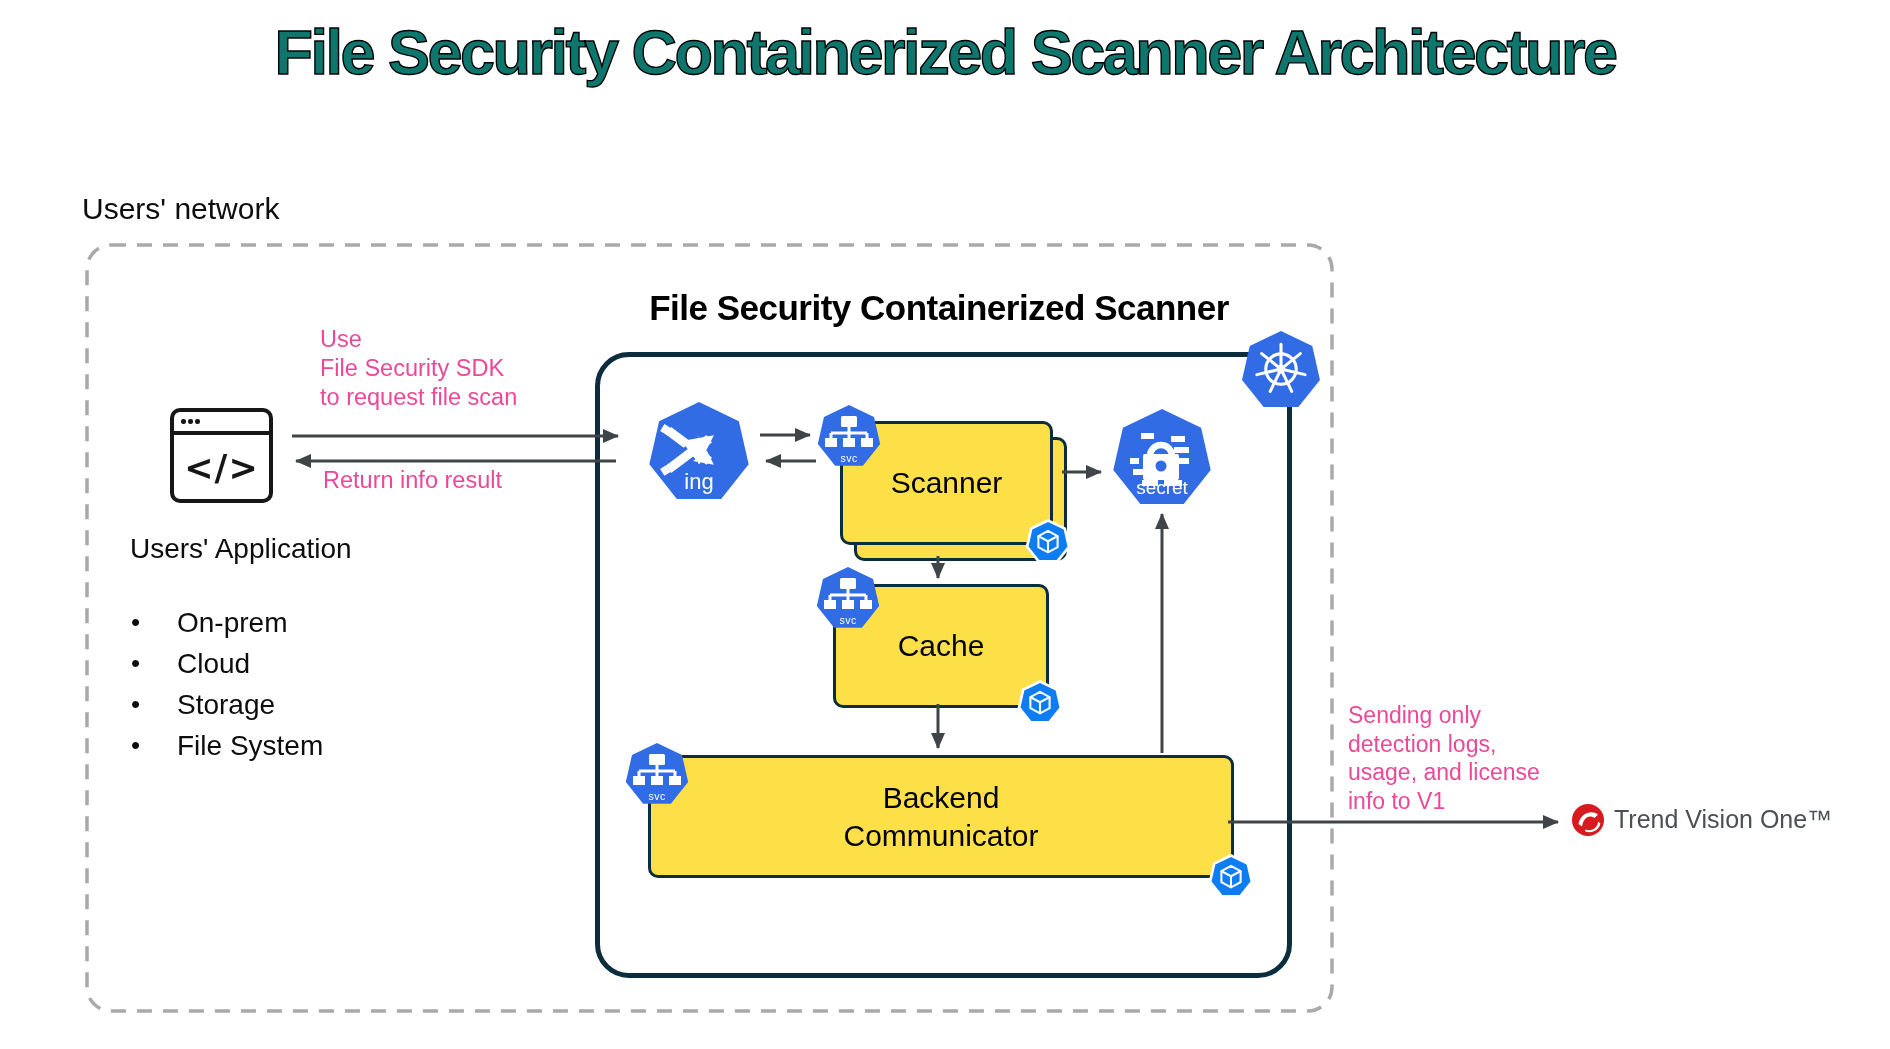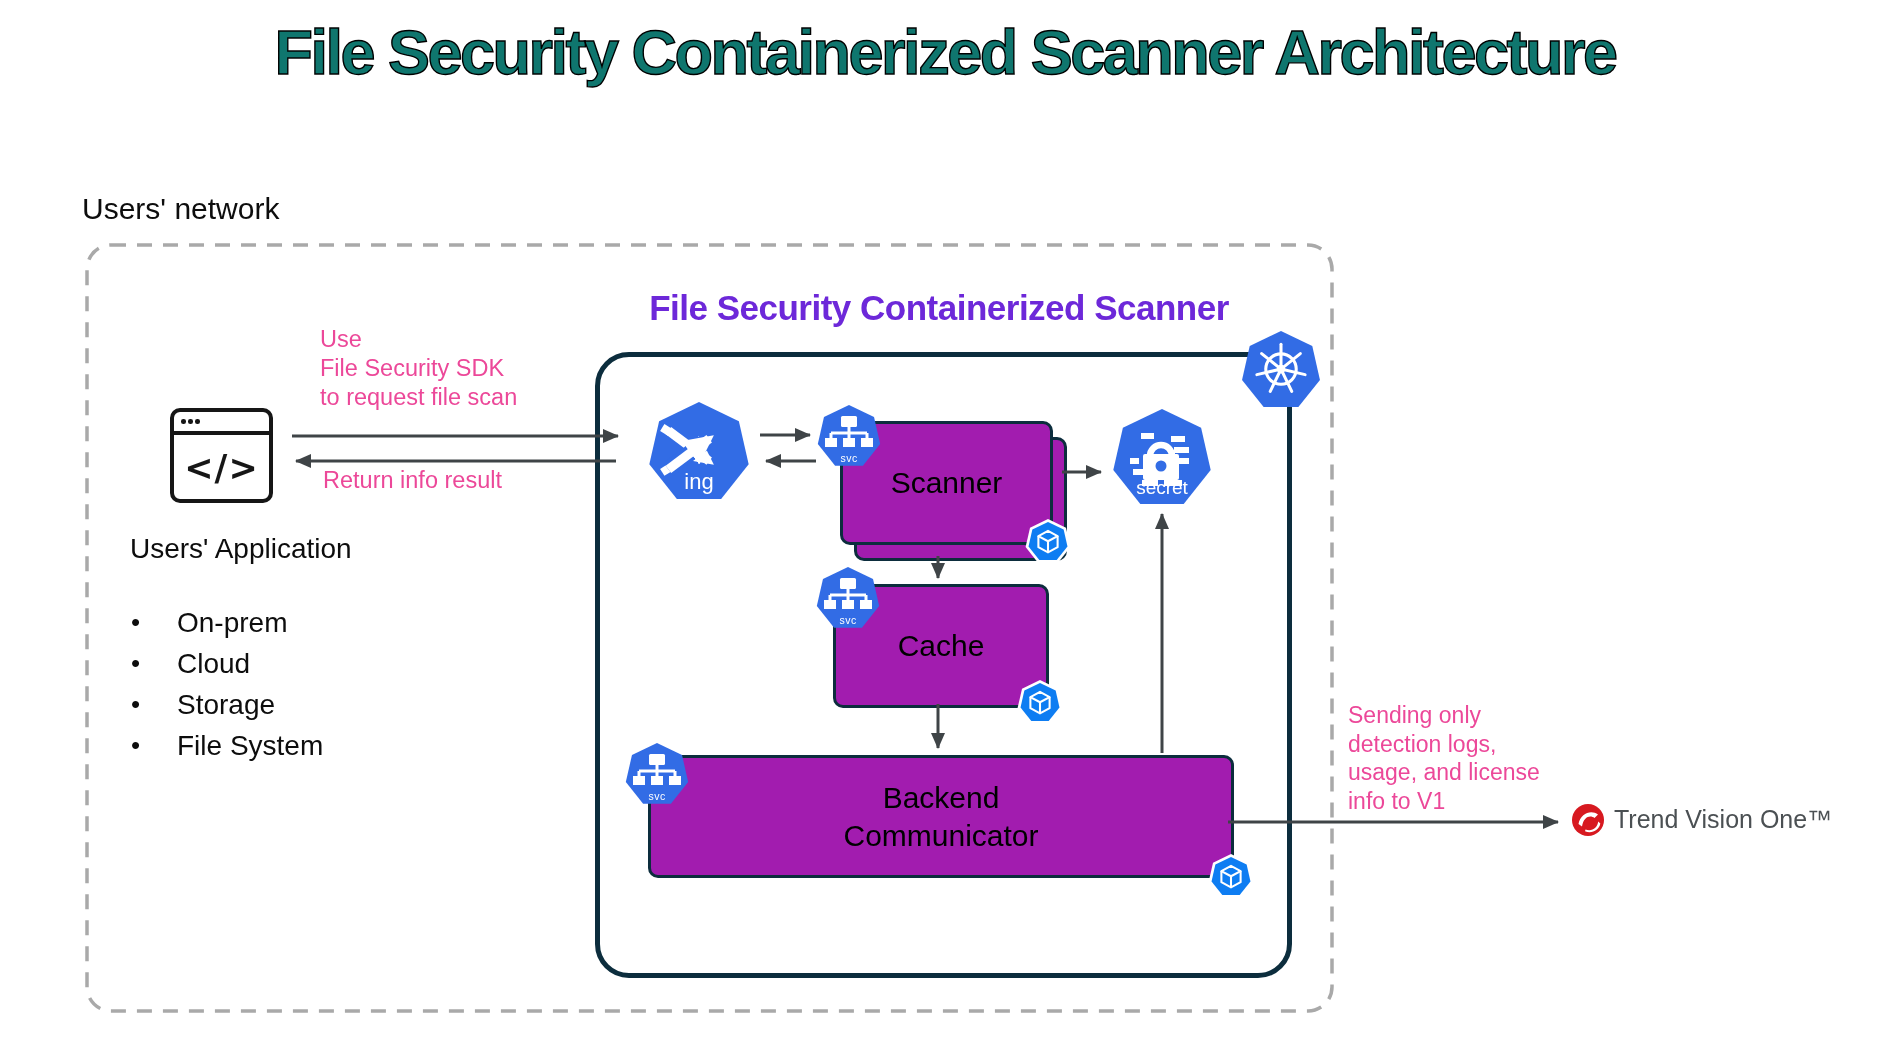--- a/index.html
+++ b/index.html
@@ -10,29 +10,29 @@
   .abs{position:absolute;}
 
   .main-title{
     left:0;right:0;top:16px;text-align:center;
     font-size:63px;font-weight:800;letter-spacing:-2.5px;color:#0f766e;
     -webkit-text-stroke:1.4px #000;
   }
   .users-network-label{left:82px;top:192px;font-size:30px;}
 
   .cluster-heading{left:595px;width:688px;top:288px;text-align:center;
-    font-size:35px;font-weight:800;letter-spacing:-0.5px;color:#6d28d9;}
+    font-size:35px;font-weight:800;letter-spacing:-0.5px;color:#000000;}
 
   .container-box{
     left:595px;top:352px;width:687px;height:616px;
     border:5px solid #0c2d3d;border-radius:34px;background:#fff;z-index:2;
   }
 
   .node-box{
-    border:3.5px solid #0c2d3d;border-radius:10px;background:#a21caf;z-index:4;
+    border:3.5px solid #0c2d3d;border-radius:10px;background:#fde047;z-index:4;
     display:flex;align-items:center;justify-content:center;
     font-size:30px;color:#000;text-align:center;
   }
   .scanner-back{left:854px;top:437px;width:207px;height:118px;z-index:3;}
   .scanner-box{left:840px;top:421px;width:207px;height:118px;}
   .cache-box{left:833px;top:584px;width:210px;height:118px;}
   .backend-box{left:648px;top:755px;width:580px;height:117px;line-height:38px;}
 
   
   .app-icon{left:170px;top:408px;width:95px;height:87px;border:4.5px solid #161616;border-radius:10px;background:#fff;}

